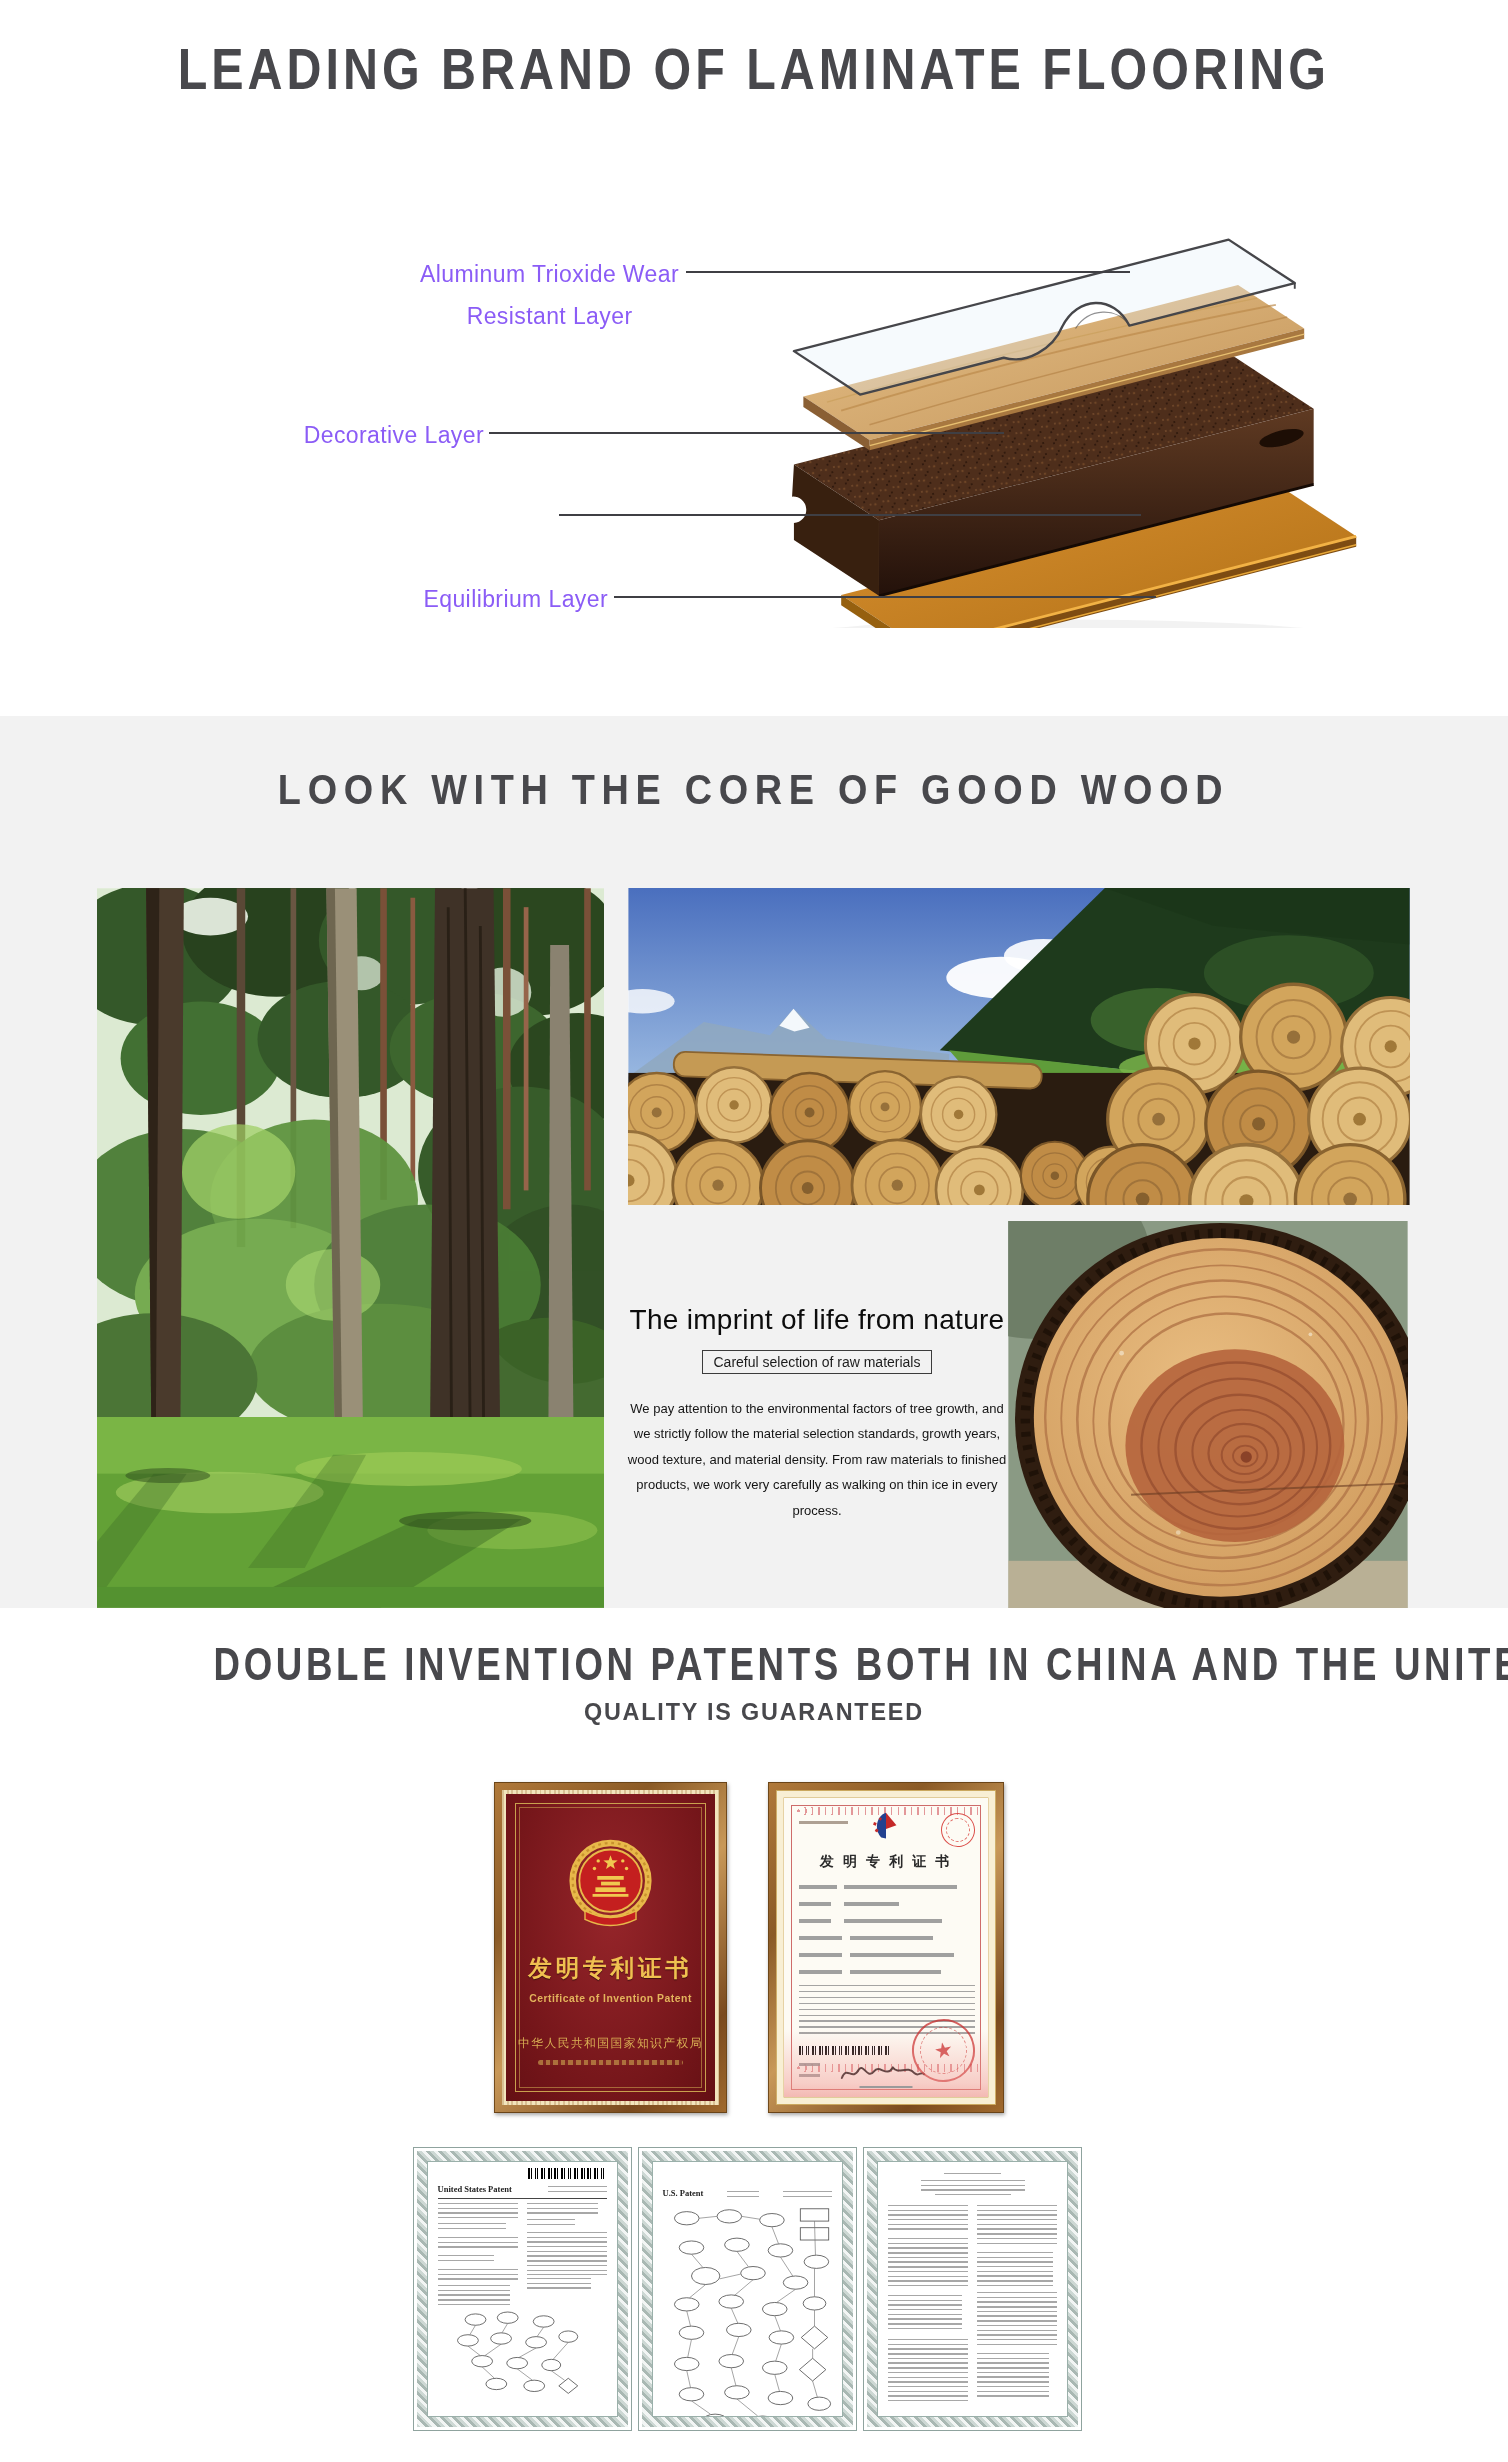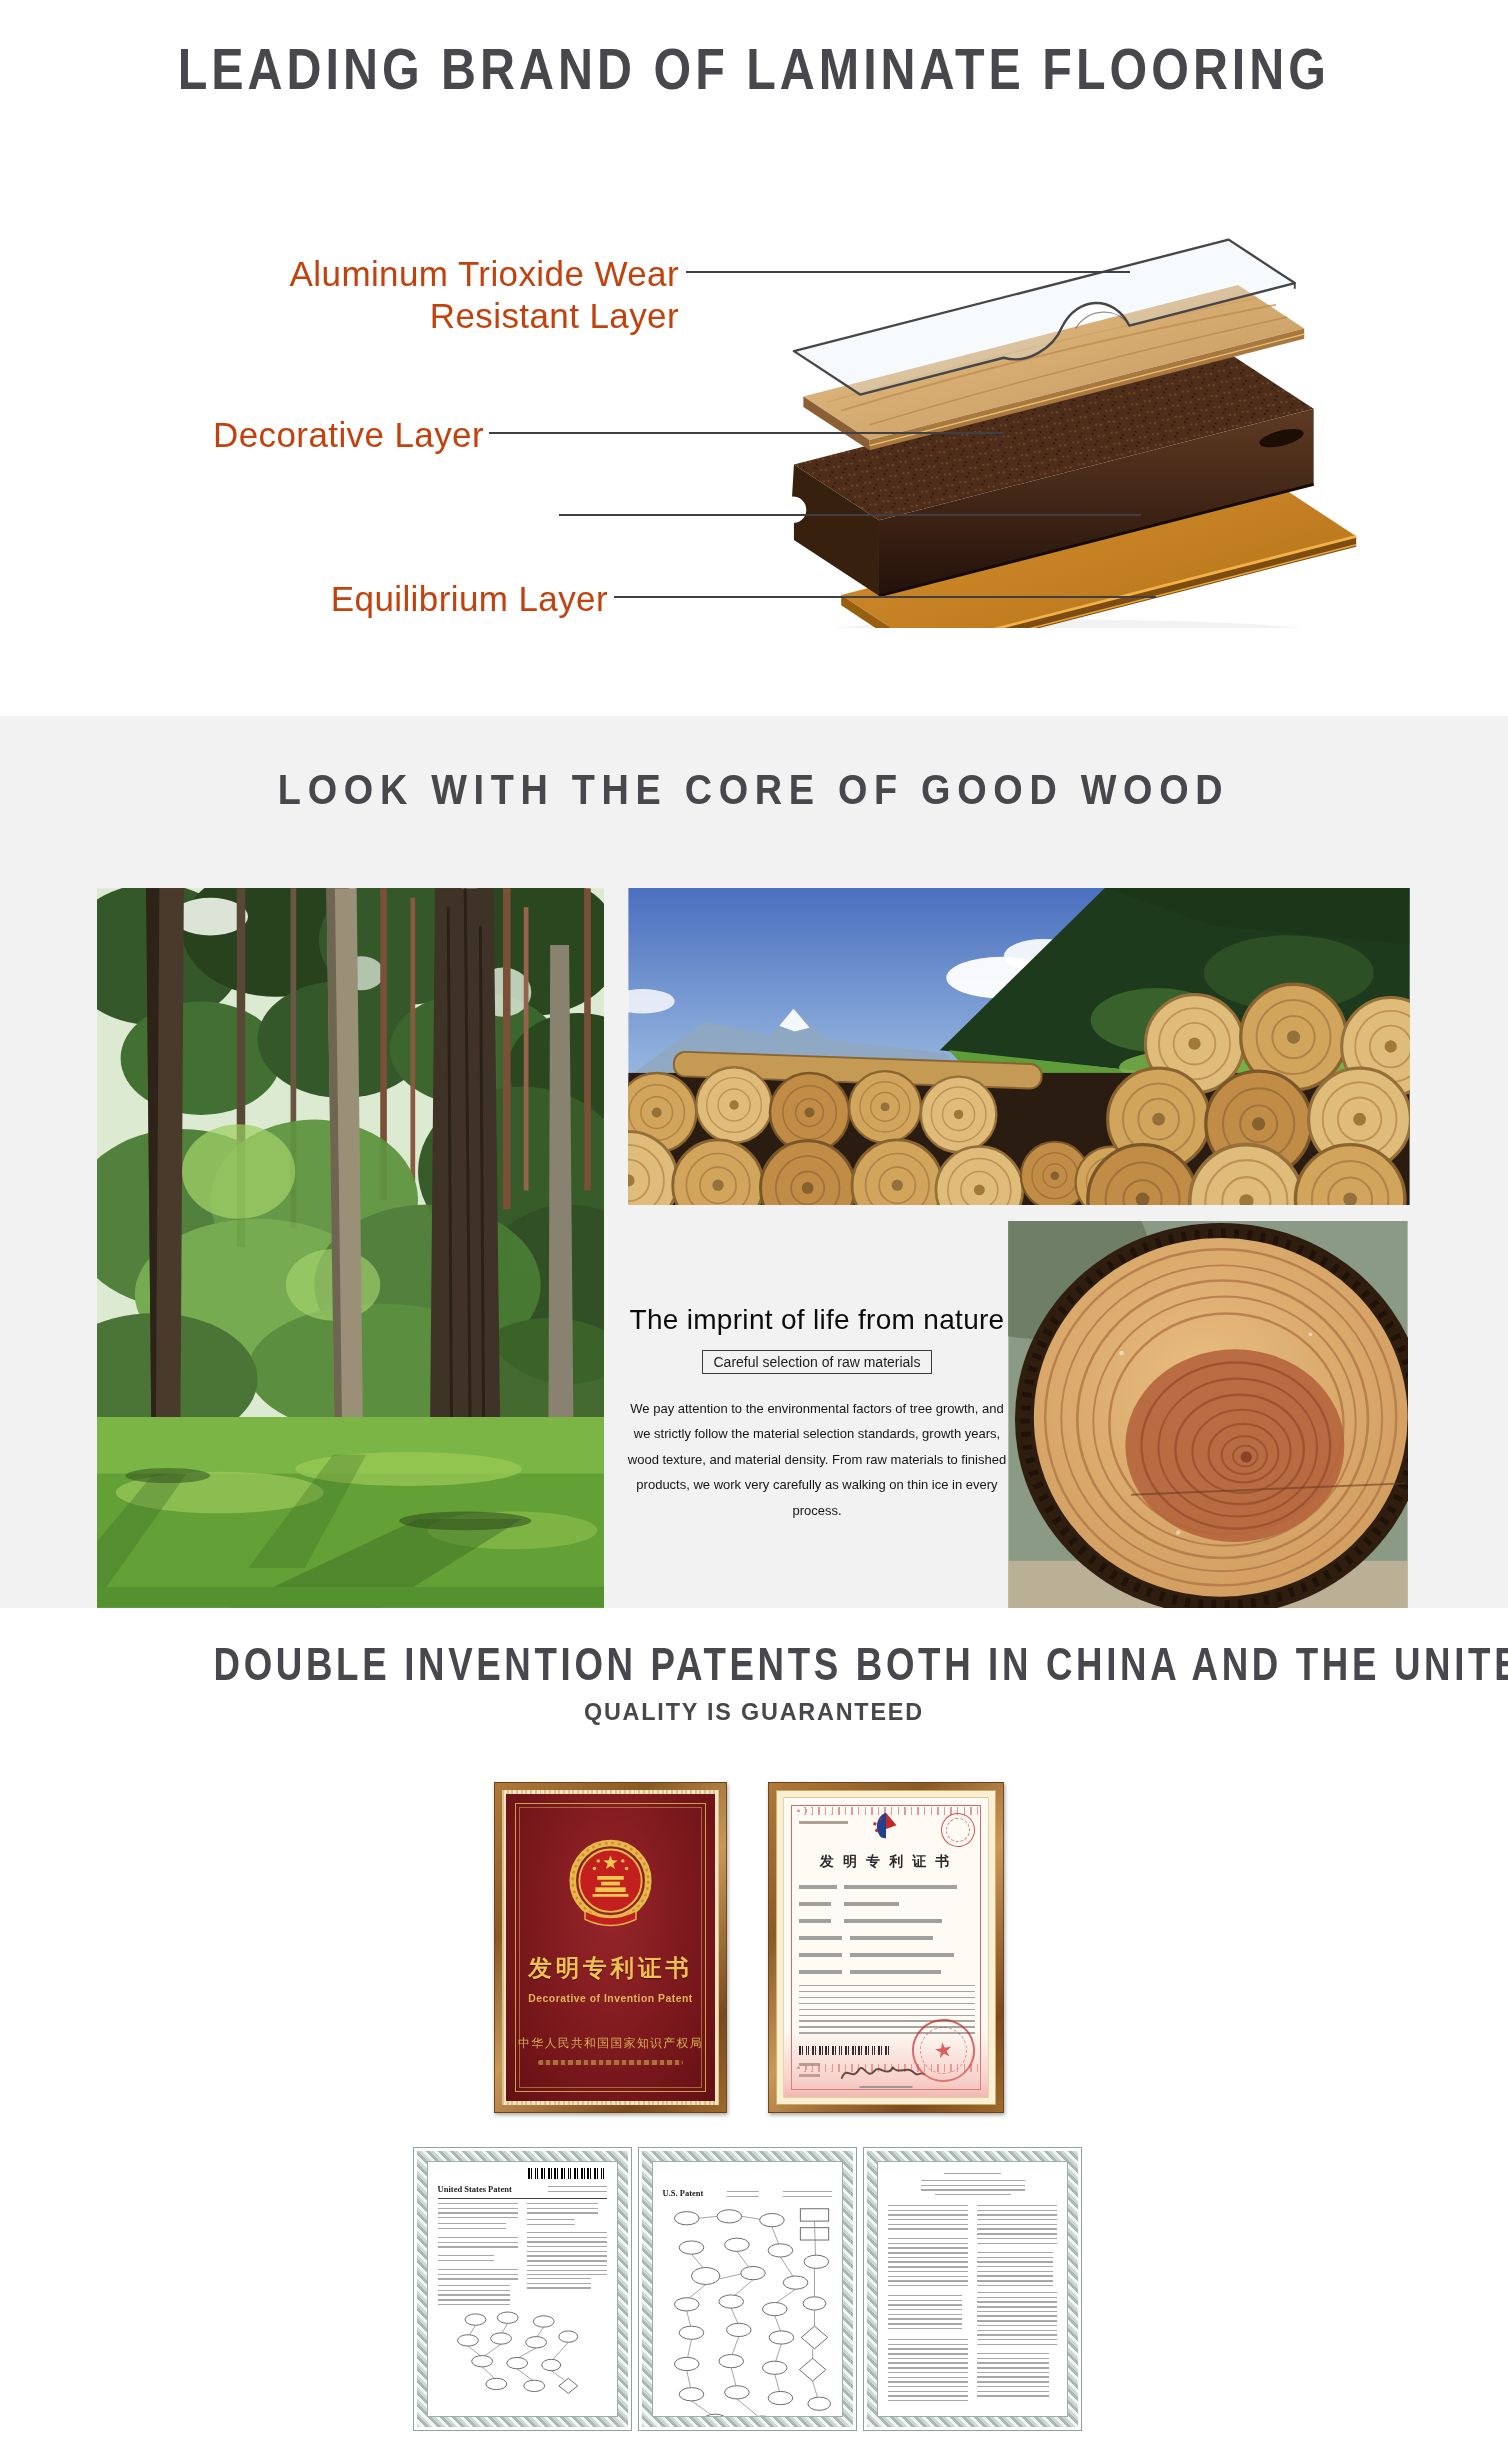--- a/index.html
+++ b/index.html
@@ -4,21 +4,21 @@
 <style>
   html,body{margin:0;padding:0;background:#fff;}
   #page{position:relative;width:1508px;height:2462px;background:#ffffff;overflow:hidden;
         font-family:"Liberation Sans","DejaVu Sans",sans-serif;}
   section{position:absolute;left:0;width:1508px;}
   .hrow{position:absolute;left:0;width:100%;text-align:center;}
   .cond{display:inline-block;white-space:nowrap;font-weight:bold;color:#48484c;}
   
   #s1{top:0;height:716px;background:#ffffff;}
   .h1t{font-size:57px;letter-spacing:4.7px;transform:scaleX(.85);}
-  .lbl{position:absolute;font-size:35px;color:#c2410c;text-align:right;line-height:42px;letter-spacing:0.4px;}
+  .lbl{position:absolute;font-size:23px;color:#8b5cf6;text-align:center;line-height:42px;letter-spacing:0.4px;}
   .lline{position:absolute;height:1.9px;background:#3f3f44;}
   .plank{position:absolute;left:652px;top:113px;}
   
   #s2{top:716px;height:892px;background:#f2f2f2;}
   .h2t{font-size:43px;letter-spacing:7.6px;transform:scaleX(.88);}
   .h3t{font-size:24.6px;letter-spacing:1.9px;transform:scaleX(.95);}
   .photo{position:absolute;display:block;}
   .naturecol{position:absolute;left:624px;top:588px;width:386px;text-align:center;}
   .nheading{font-size:28px;color:#0c0c0c;font-weight:400;letter-spacing:0.3px;}
   .ntag{display:inline-block;margin-top:14px;border:1.4px solid #3c3c3c;padding:2.8px 10.4px;
@@ -384,21 +384,21 @@
                   <circle cx="62" cy="31" r="1.8" fill="#f0c850"></circle>
             <g fill="#f0c850">
               <rect x="31" y="39" width="28" height="4"></rect>
               <rect x="35" y="45" width="20" height="4"></rect>
               <rect x="29" y="51" width="32" height="5"></rect>
               <rect x="26" y="58" width="38" height="3"></rect>
             </g>
             <path d="M18,76 Q45,90 72,76 L72,85 Q45,98 18,85 Z" fill="#c41f1f" stroke="#e8b84a" stroke-width="1.5"></path>
           </svg>
           <div class="rc-title">发明专利证书</div>
-          <div class="rc-sub">Decorative of Invention Patent</div>
+          <div class="rc-sub">Certificate of Invention Patent</div>
           <div class="rc-issuer">中华人民共和国国家知识产权局</div>
           <div class="rc-blur"></div>
         </div>
       </div>
           </div>
         </div>
     </div>
 
     <div class="cert" style="left:768px;top:174px;width:236px;height:331px;border-radius:22px;">
       <div class="certframe">

